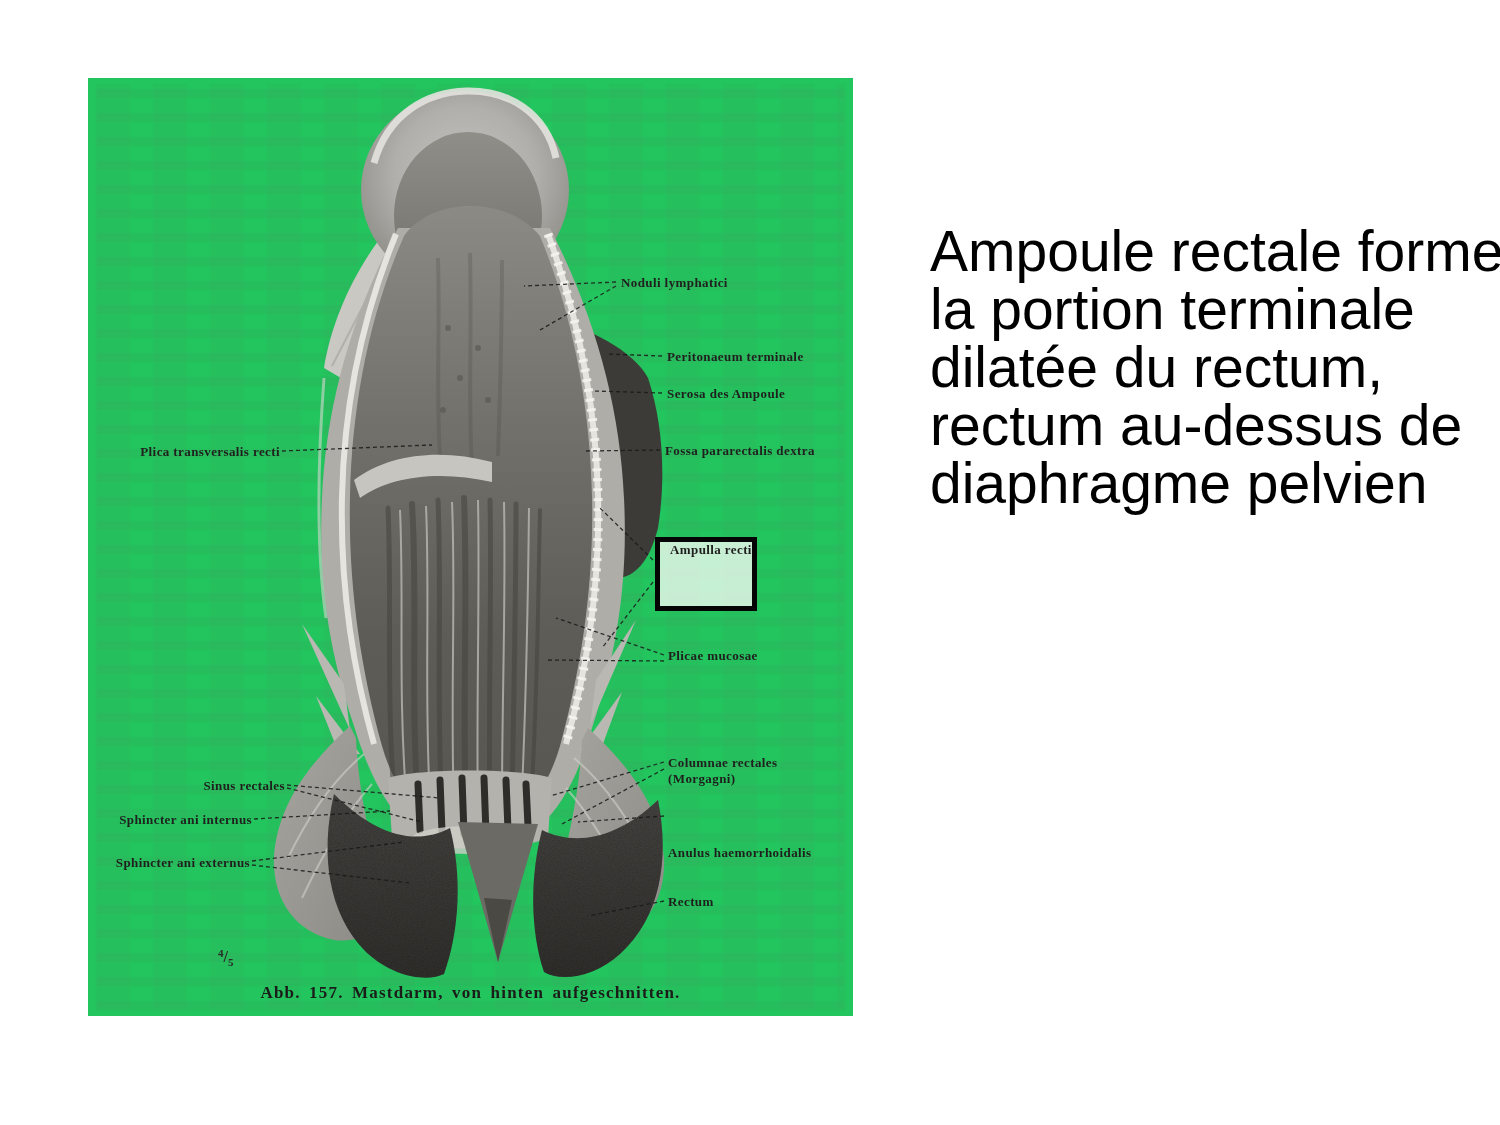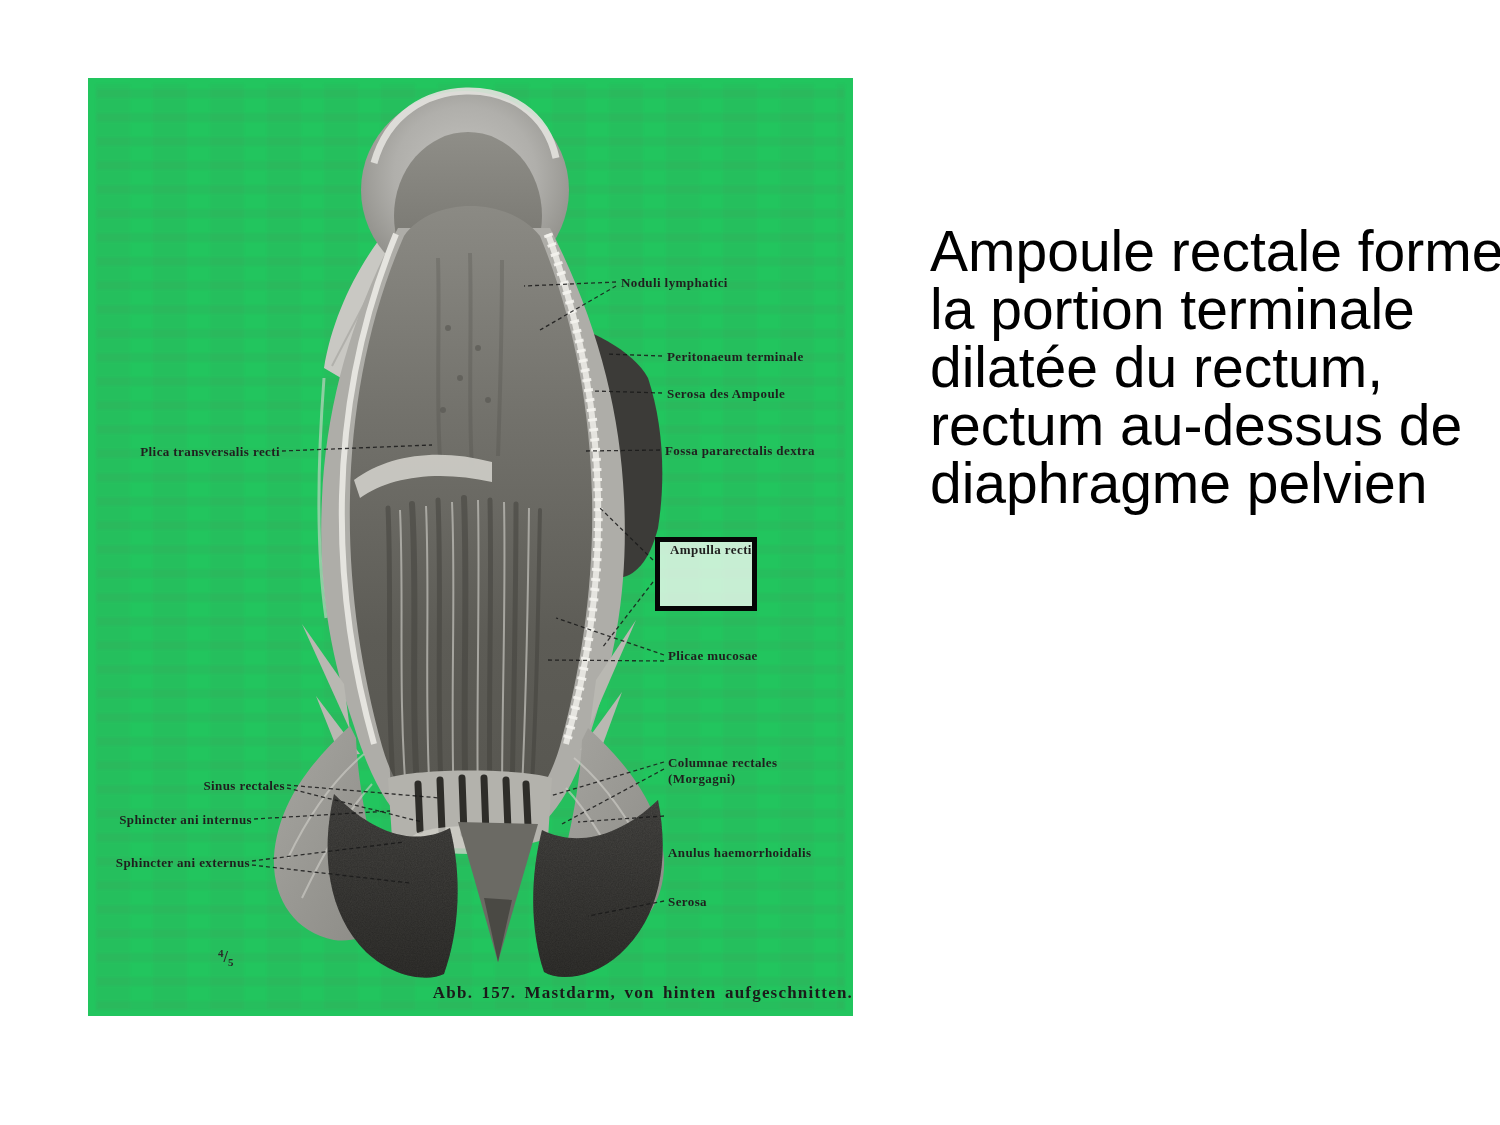--- a/index.html
+++ b/index.html
@@ -44,21 +44,21 @@
     position:absolute;z-index:3;left:567px;top:459px;width:102px;height:74px;
     border:5px solid #050505;box-sizing:border-box;
     display:flex;align-items:flex-start;background:rgba(253,253,251,.75);
   }
   .amp-box .lbl-in{
     font:700 13px/16px "Liberation Serif", serif;color:#1f1f1e;
     letter-spacing:.4px;padding-left:10px;white-space:nowrap;
   }
   
   .caption{
-    position:absolute;z-index:2;left:0;top:905px;width:100%;text-align:right;
+    position:absolute;z-index:2;left:0;top:905px;width:100%;text-align:center;
     font:700 17px/20px "Liberation Serif", serif;color:#1b1b1a;
     letter-spacing:1.2px;word-spacing:3px;
   }
   .frac{
     position:absolute;z-index:2;left:130px;top:870px;
     font:700 15px/18px "Liberation Serif", serif;color:#2a2a28;
   }
   .frac .num{font-size:11px;position:relative;top:-5px;}
   .frac .sl{font-size:16px;}
   .frac .den{font-size:11px;position:relative;top:4px;}
@@ -230,21 +230,21 @@
   <div class="amp-box">
     <span class="lbl-in">Ampulla recti</span>
   </div>
 
   <div class="lbl lr5">Plicae mucosae</div>
   <div class="lbl lr6">
     <span>Columnae rectales</span>
     <span>(Morgagni)</span>
   </div>
   <div class="lbl lr7">Anulus haemorrhoidalis</div>
-  <div class="lbl lr8">Serosa</div>
+  <div class="lbl lr8">Rectum</div>
 
   <div class="lbl ll ll0">Plica transversalis recti</div>
   <div class="lbl ll ll1">Sinus rectales</div>
   <div class="lbl ll ll2">Sphincter ani internus</div>
   <div class="lbl ll ll3">Sphincter ani externus</div>
 
   <div class="frac">
     <span class="num">4</span><span class="sl">/</span><span class="den">5</span>
   </div>
 

